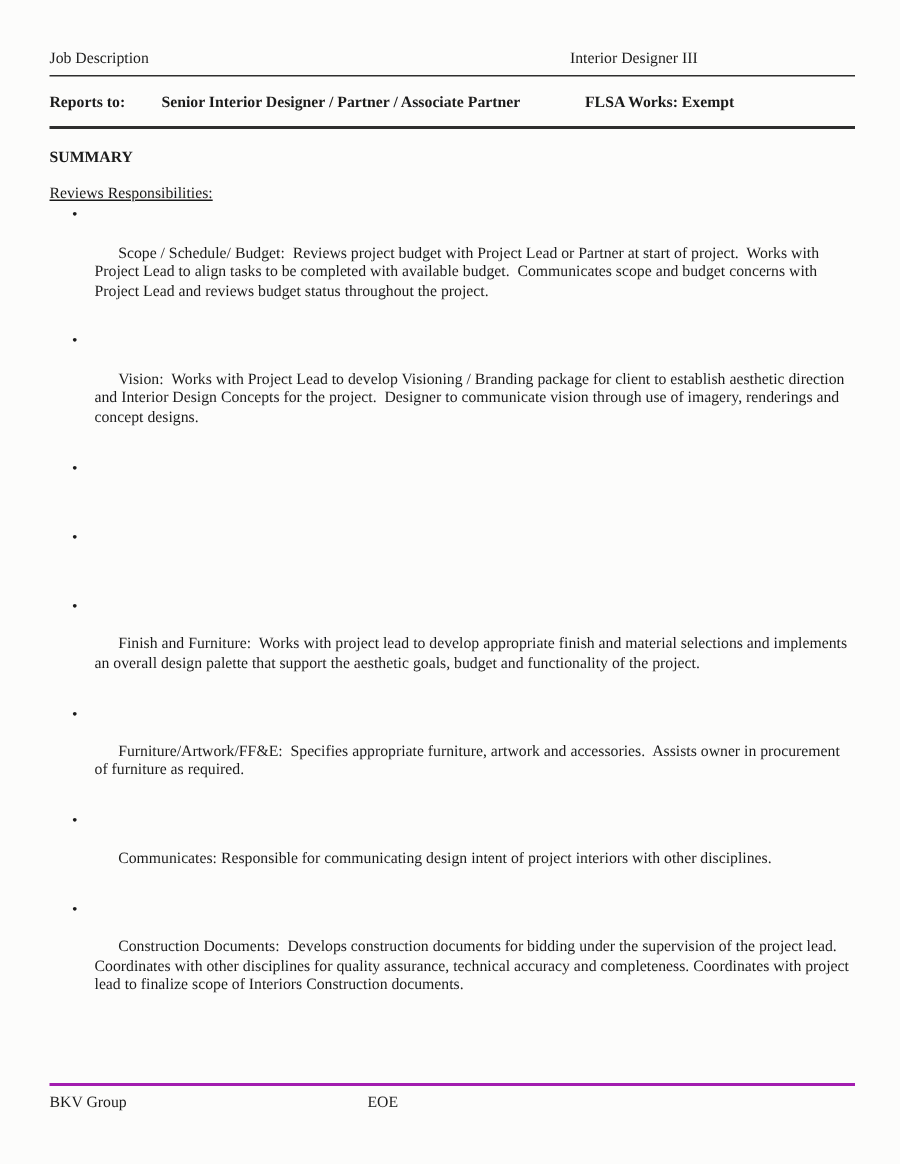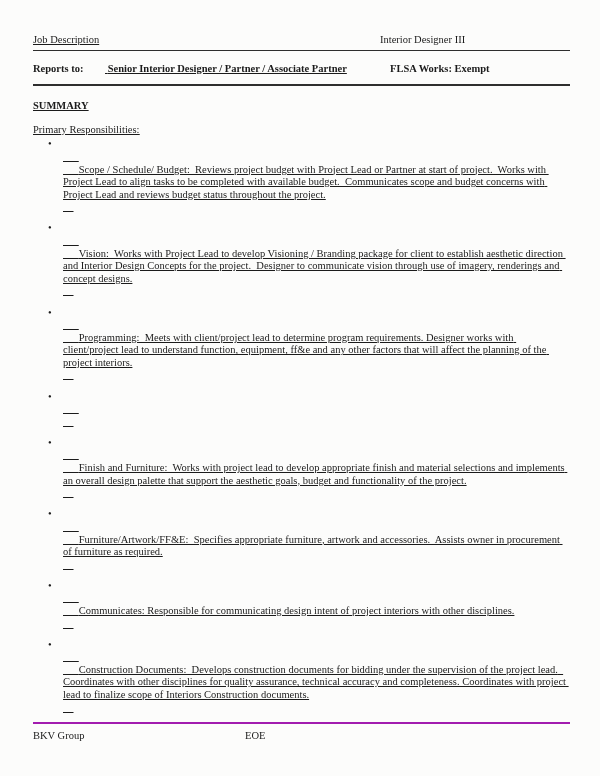--- a/index.html
+++ b/index.html
@@ -9,21 +9,20 @@
     font-family: "Liberation Serif", "DejaVu Serif", serif;
     color: #1b1b1b;
     -webkit-font-smoothing: antialiased;
   }
   .page {
     position: relative;
     width: 600px; height: 776px;
     box-sizing: border-box;
     padding: 34px 30px 0 33px;
     overflow: hidden;
-    text-decoration: underline;
   }
   .txt { font-size: 10.5px; line-height: 12.6px; }
 
   
   .doc-header {
     position: relative;
     border-bottom: 1.5px solid #2e2e2e;
     padding-bottom: 3px;
   }
   .doc-header .hdr-right {
@@ -82,33 +81,32 @@
   <div class="meta-row">
     <span class="meta-label">Reports to:</span>
     <span>Senior Interior Designer / Partner / Associate Partner</span>
     <span class="flsa">FLSA Works: Exempt</span>
   </div>
 
   <div class="meta-rule"></div>
 
   <div class="summary-heading">SUMMARY</div>
 
-  <div class="section-heading">Primary Responsibilities:</div>
+  <div class="section-heading">Reviews Responsibilities:</div>
   <ul class="bullets">
       <li>
       <span class="bullet-glyph">•</span>
       <span>Scope / Schedule/ Budget:  Reviews project budget with Project Lead or Partner at start of project.  Works with Project Lead to align tasks to be completed with available budget.  Communicates scope and budget concerns with Project Lead and reviews budget status throughout the project.</span>
     </li>
       <li>
       <span class="bullet-glyph">•</span>
       <span>Vision:  Works with Project Lead to develop Visioning / Branding package for client to establish aesthetic direction and Interior Design Concepts for the project.  Designer to communicate vision through use of imagery, renderings and concept designs.</span>
     </li>
       <li>
       <span class="bullet-glyph">•</span>
-      <span>Programming:  Meets with client/project lead to determine program requirements. Designer works with client/project lead to understand function, equipment, ff&amp;e and any other factors that will affect the planning of the project interiors.</span>
     </li>
       <li>
       <span class="bullet-glyph">•</span>
     </li>
       <li>
       <span class="bullet-glyph">•</span>
       <span>Finish and Furniture:  Works with project lead to develop appropriate finish and material selections and implements an overall design palette that support the aesthetic goals, budget and functionality of the project.</span>
     </li>
       <li>
       <span class="bullet-glyph">•</span>

